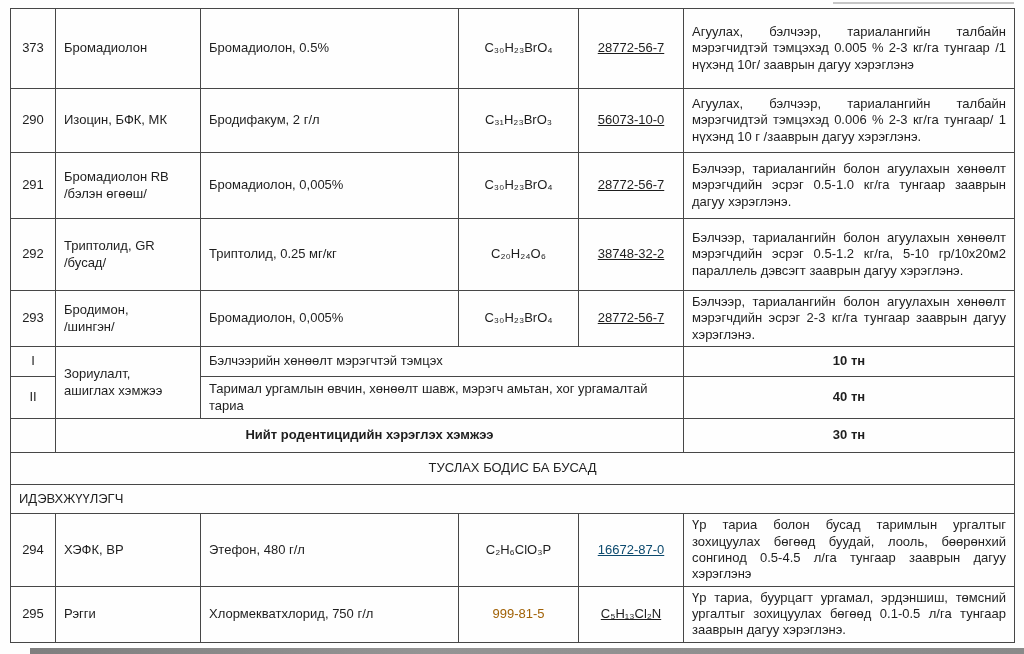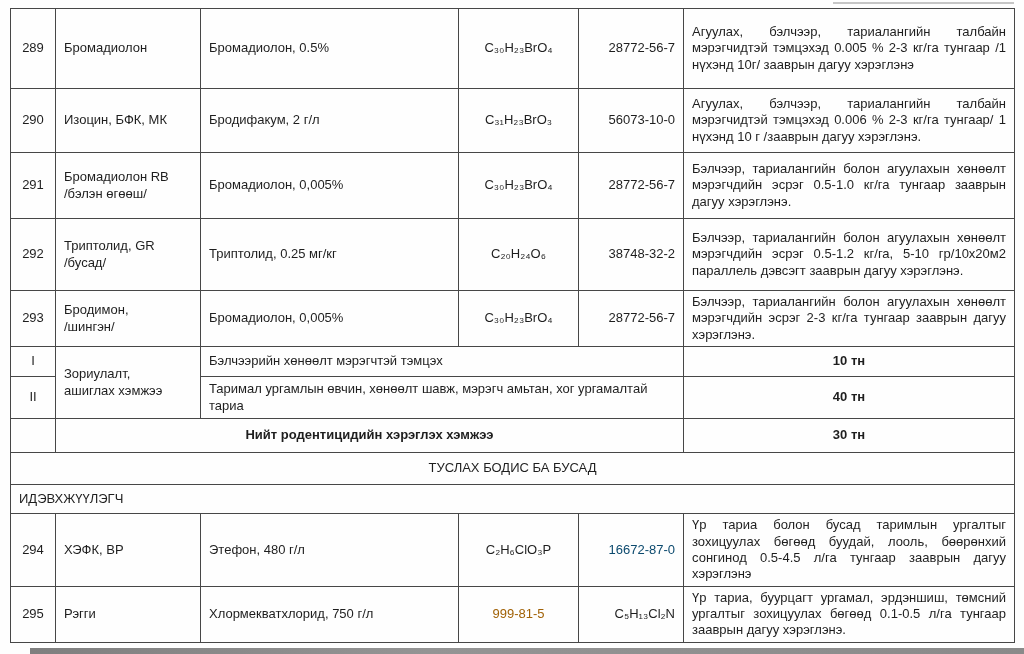--- a/index.html
+++ b/index.html
@@ -33,21 +33,21 @@
     border:1px solid #474747;
     padding:3px 8px;
     font-size:13px;
     line-height:1.26;
     vertical-align:middle;
     overflow:hidden;
   }
   .c-num     { text-align:center; }
   .c-name    { white-space:pre-line; }
   .c-formula { text-align:center;margin-top:35px; }
-  .c-cas     { text-align:right; }
+  .c-cas     { text-align:center;text-decoration:underline; }
   .c-usage   { text-align:justify; padding:3px 6px; }
   .c-amount  { text-align:center;font-weight:bold; }
   .c-faint-teal { color:#0c4a6e; }
   .c-faint-gray { color:#a16207; }
   .bold   { font-weight:bold; }
   .center { text-align:center; }
 </style>
 </head>
 <body>
 
@@ -60,21 +60,21 @@
       <col style="width:45px">
       <col style="width:145px">
       <col style="width:258px">
       <col style="width:120px">
       <col style="width:105px">
       <col style="width:331px">
     </colgroup>
 
     <tbody>
         <tr style="height:80px">
-      <td class="c-num">289</td>
+      <td class="c-num">373</td>
       <td class="c-name">Бромадиолон</td>
       <td class="c-name">Бромадиолон, 0.5%</td>
       <td class="c-formula">C₃₀H₂₃BrO₄</td>
       <td class="c-cas">28772-56-7</td>
       <td class="c-usage">Агуулах, бэлчээр, тариалангийн талбайн мэрэгчидтэй тэмцэхэд 0.005 % 2-3 кг/га тунгаар /1 нүхэнд 10г/ зааврын дагуу хэрэглэнэ</td>
     </tr>
 
     <tr style="height:64px">
       <td class="c-num">290</td>
       <td class="c-name">Изоцин, БФК, МК</td>

